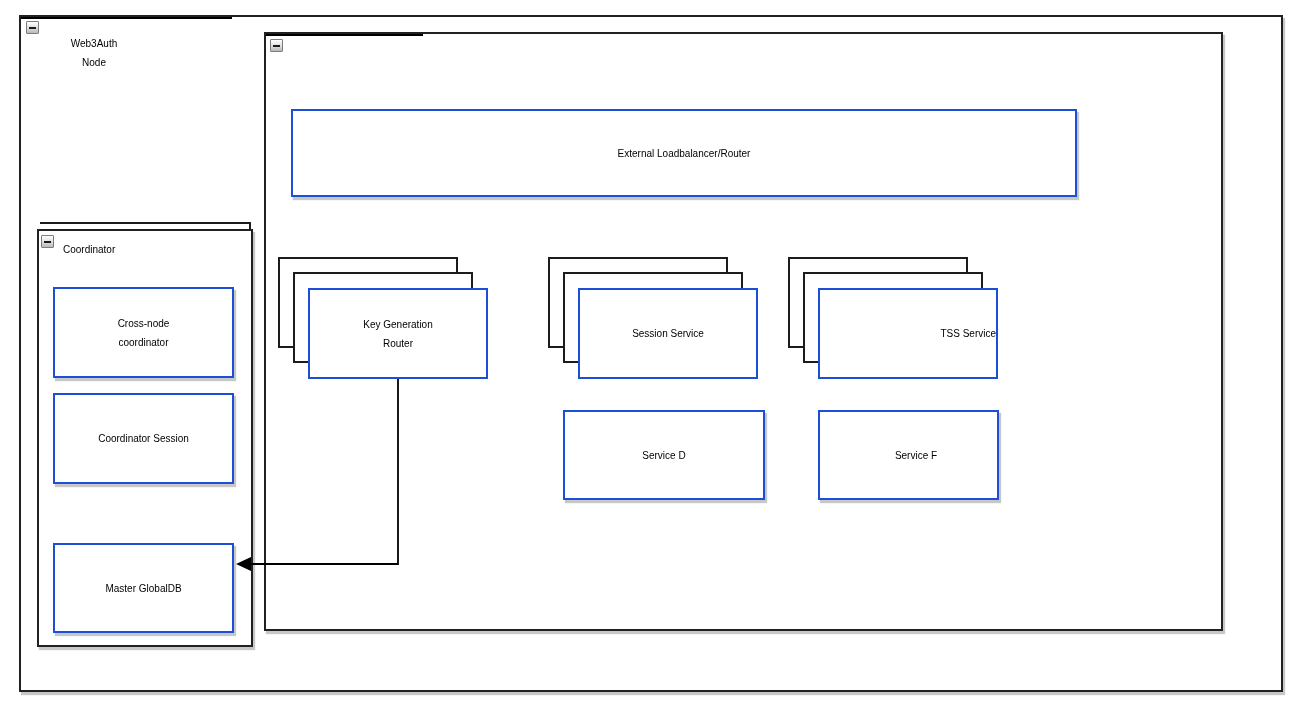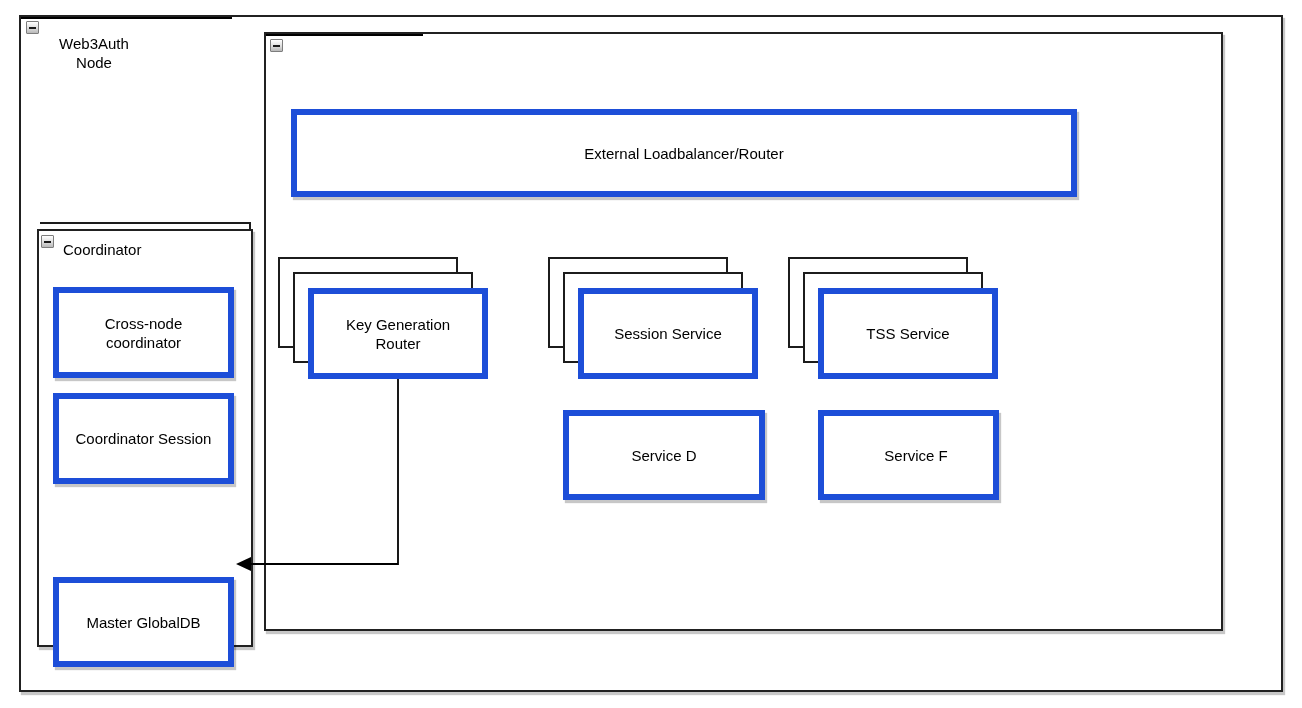--- a/index.html
+++ b/index.html
@@ -1,26 +1,26 @@
 <!DOCTYPE html>
 <html><head>
 <meta charset="utf-8">
 <style>
   html,body{margin:0;padding:0;background:#ffffff;}
   .canvas{
     position:relative;width:1302px;height:708px;background:#ffffff;overflow:hidden;
-    font-family:"Liberation Sans",sans-serif;color:#000;font-size:15px;line-height:19px;
+    font-family:"Liberation Sans",sans-serif;color:#000;font-size:10px;line-height:19px;
   }
   .abs{position:absolute;box-sizing:border-box;}
   .container{border:2px solid #212121;background:#ffffff;}
   .shadow{box-shadow:2px 3px 1px rgba(0,0,0,0.22);}
   
   .topbar{position:absolute;top:0;left:0;height:2px;background:#000;}
   .box{
-    border:6px solid #1d4ed8;background:#ffffff;
+    border:2px solid #1d4ed8;background:#ffffff;
     display:flex;align-items:center;justify-content:center;text-align:center;
   }
   .ghost{border-top:2px solid #1c1c1c;border-right:2px solid #1c1c1c;background:transparent;}
   .stack-layer{border:2px solid #1c1c1c;background:#ffffff;}
   .grouplabel{position:absolute;text-align:center;}
   .leftlabel{position:absolute;white-space:nowrap;}
   .collapse{
     position:absolute;width:13px;height:13px;box-sizing:border-box;
     border:1px solid #7d7d7d;border-radius:1px;
     background:linear-gradient(180deg,#ffffff 0%,#dedede 55%,#b9b9b9 100%);
@@ -65,42 +65,42 @@
 
   <div class="abs box shadow" style="left:53px;top:287px;width:181px;height:91px;">
     <span>
       <div>Cross-node</div>
       <div>coordinator</div>
     </span>
   </div>
   <div class="abs box shadow" style="left:53px;top:393px;width:181px;height:91px;">
     <span>Coordinator Session</span>
   </div>
-  <div class="abs box shadow" style="left:53px;top:543px;width:181px;height:90px;margin-top:34px;">
+  <div class="abs box shadow" style="left:53px;top:543px;width:181px;height:90px;">
     <span>Master GlobalDB</span>
   </div>
 
   <div class="abs stack-layer" style="left:278px;top:257px;width:180px;height:91px;"></div>
   <div class="abs stack-layer" style="left:293px;top:272px;width:180px;height:91px;"></div>
   <div class="abs box" style="left:308px;top:288px;width:180px;height:91px;">
     <span>
       <div>Key Generation</div>
       <div>Router</div>
     </span>
   </div>
 
   <div class="abs stack-layer" style="left:548px;top:257px;width:180px;height:91px;"></div>
   <div class="abs stack-layer" style="left:563px;top:272px;width:180px;height:91px;"></div>
   <div class="abs box" style="left:578px;top:288px;width:180px;height:91px;">
     <span>Session Service</span>
   </div>
 
   <div class="abs stack-layer" style="left:788px;top:257px;width:180px;height:91px;"></div>
   <div class="abs stack-layer" style="left:803px;top:272px;width:180px;height:91px;"></div>
-  <div class="abs box" style="left:818px;top:288px;width:180px;height:91px;">
+  <div class="abs box" style="left:818px;top:288px;width:180px;height:91px;justify-content:flex-end;">
     <span>TSS Service</span>
   </div>
 
   <div class="abs box shadow" style="left:563px;top:410px;width:202px;height:90px;">
     <span>Service D</span>
   </div>
   <div class="abs box shadow" style="left:818px;top:410px;width:181px;height:90px;padding-left:15px;">
     <span>Service F</span>
   </div>
 

